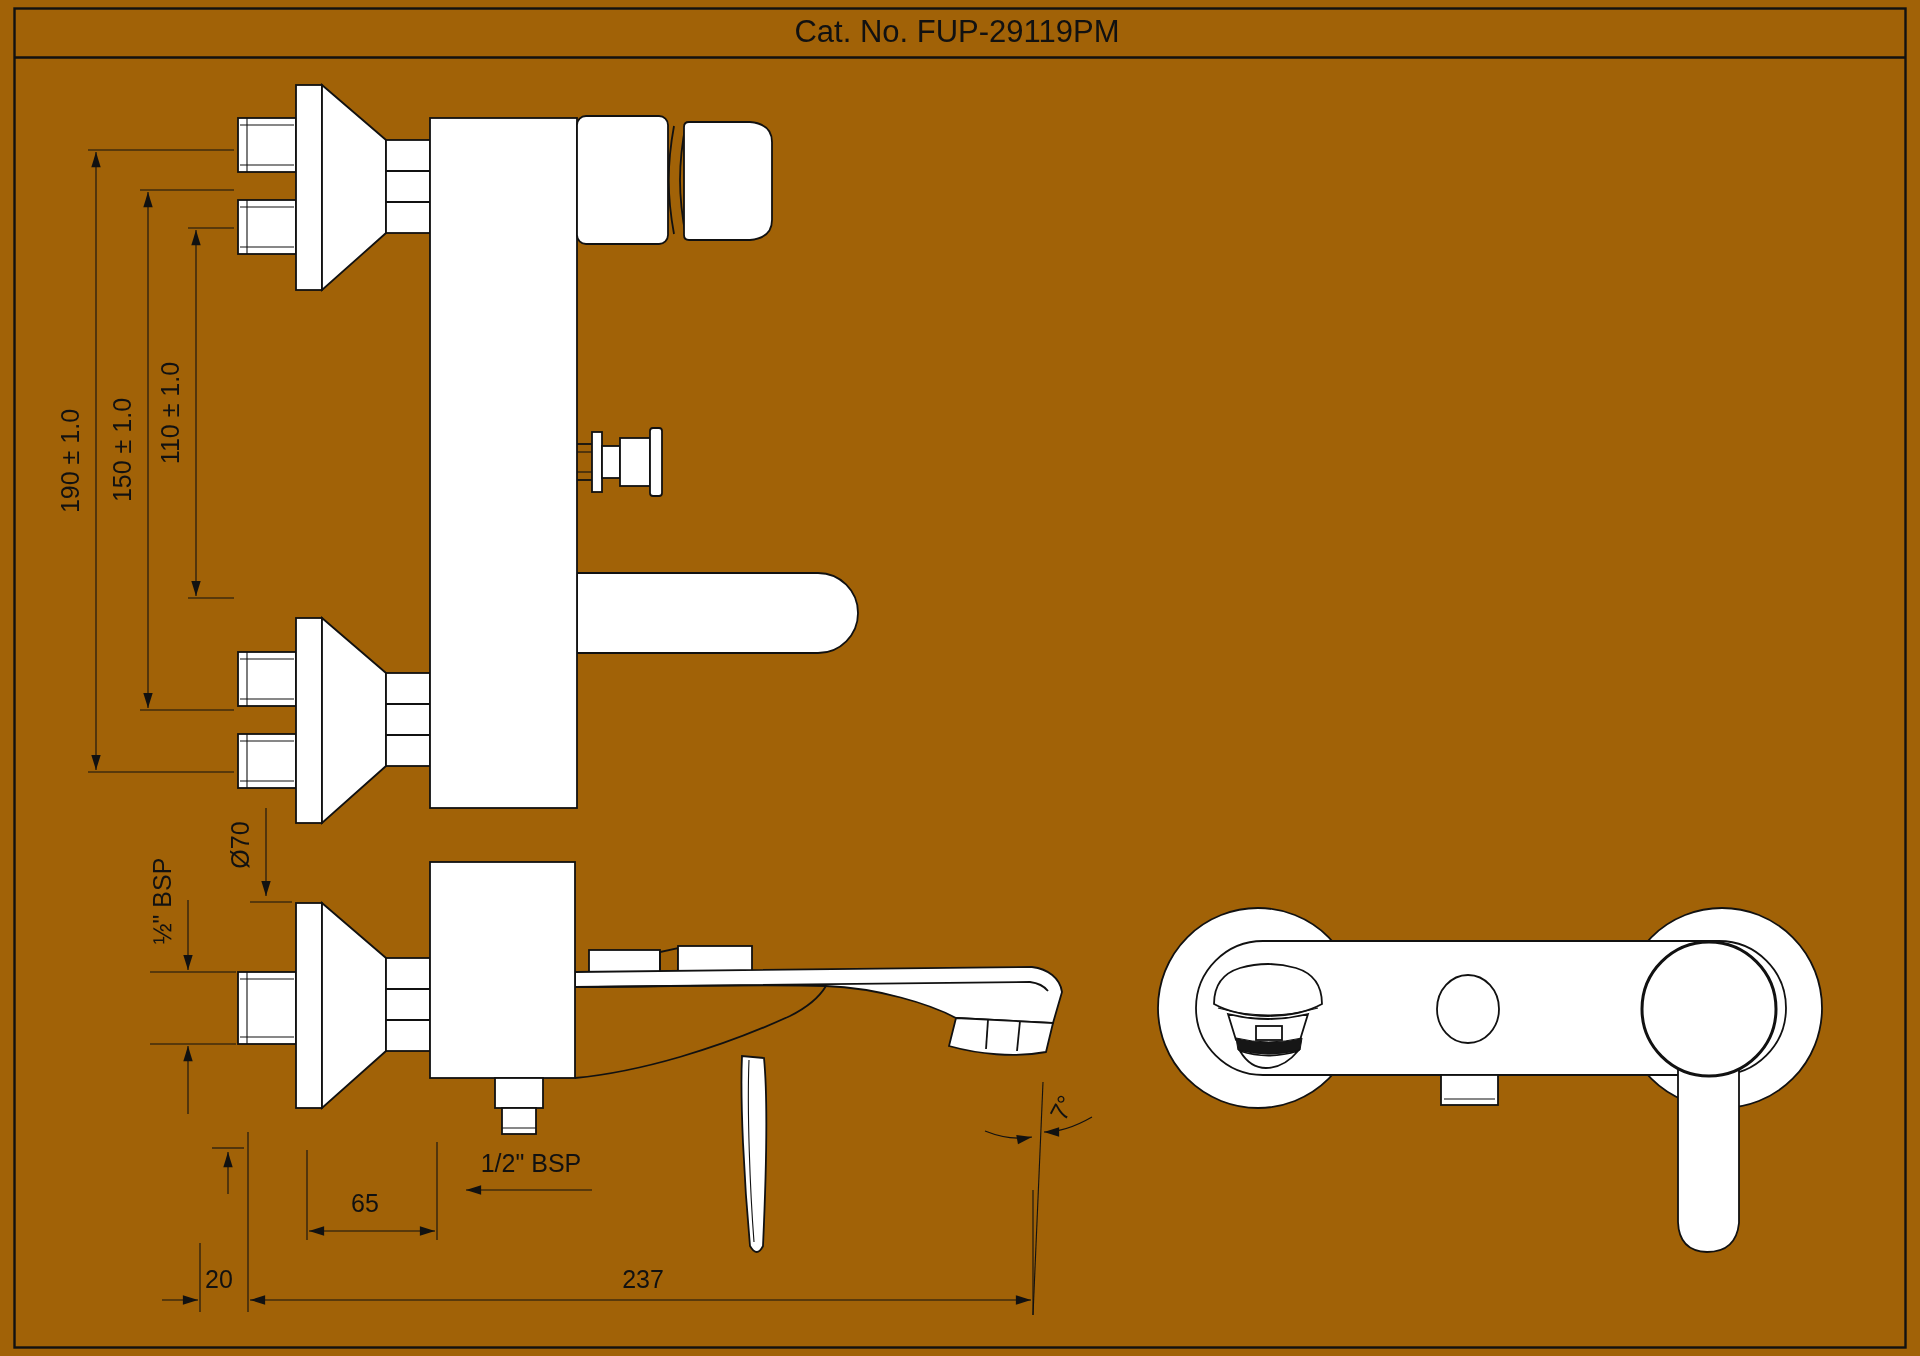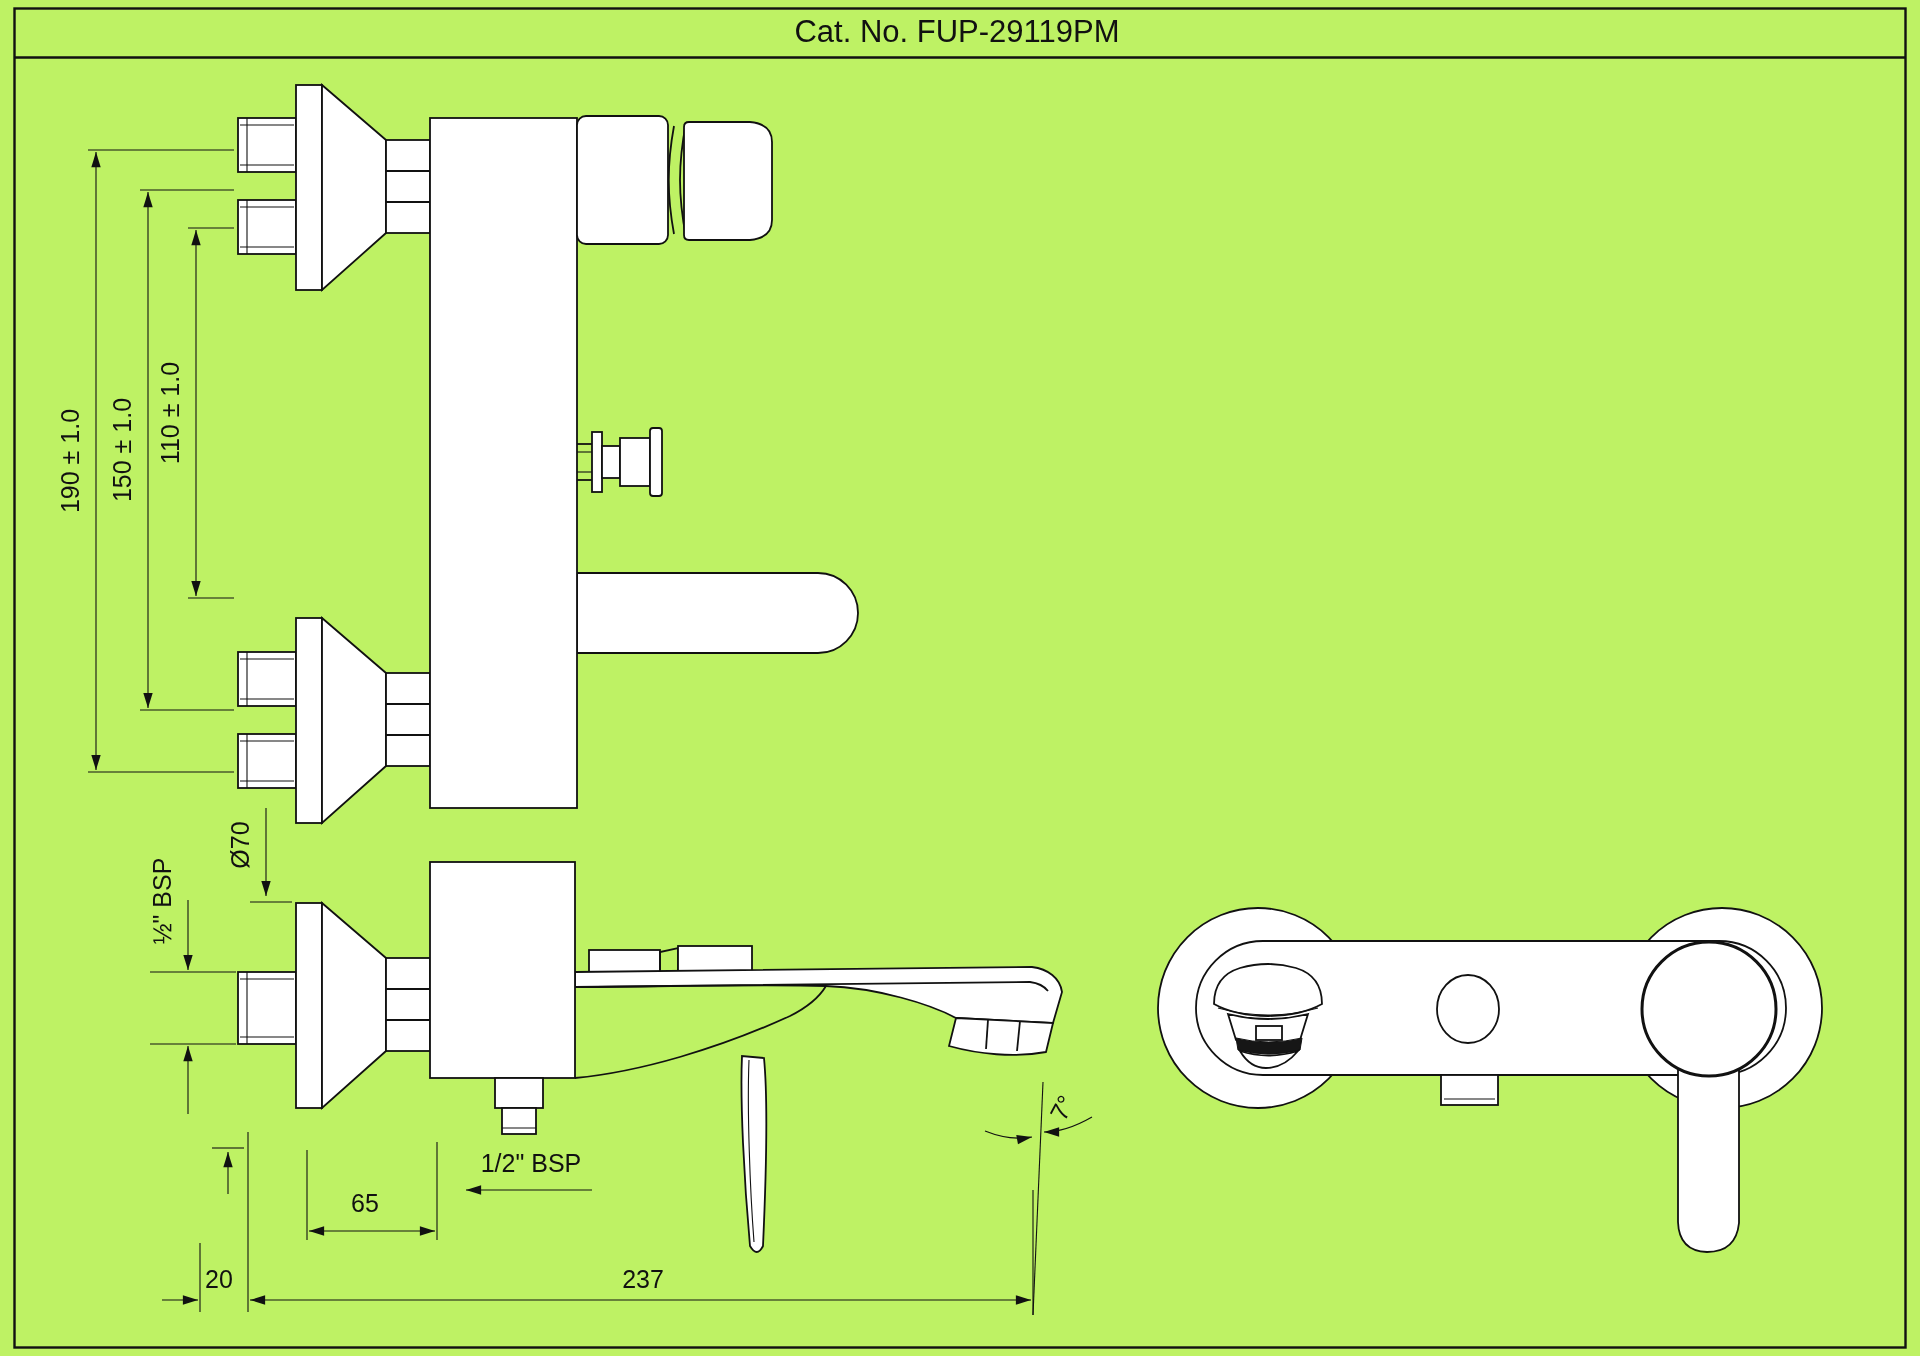--- a/index.html
+++ b/index.html
@@ -1,16 +1,16 @@
 <!DOCTYPE html>
 <html><head>
 <meta charset="utf-8">
 <style>
   html,body{margin:0;padding:0;background:#fff;}
-  .page{width:1920px;height:1356px;position:relative;background:#bef264;}
+  .page{width:1920px;height:1356px;position:relative;background:#a16207;}
   svg{display:block;}
   text{font-family:"Liberation Sans","DejaVu Sans",sans-serif;fill:#111;}
   .title-text{font-size:31px;}
   .dim-text{font-size:25px;}
   .part{fill:#fff;stroke:#111;stroke-width:1.8px;}
   .part-thick{fill:#fff;stroke:#111;stroke-width:3px;}
   .edge{fill:none;stroke:#111;stroke-width:1.8px;}
   .thin{fill:none;stroke:#111;stroke-width:1.1px;}
   .frame{fill:none;stroke:#111;stroke-width:2.4px;}
   .dark{fill:#161616;stroke:#111;stroke-width:1px;}

